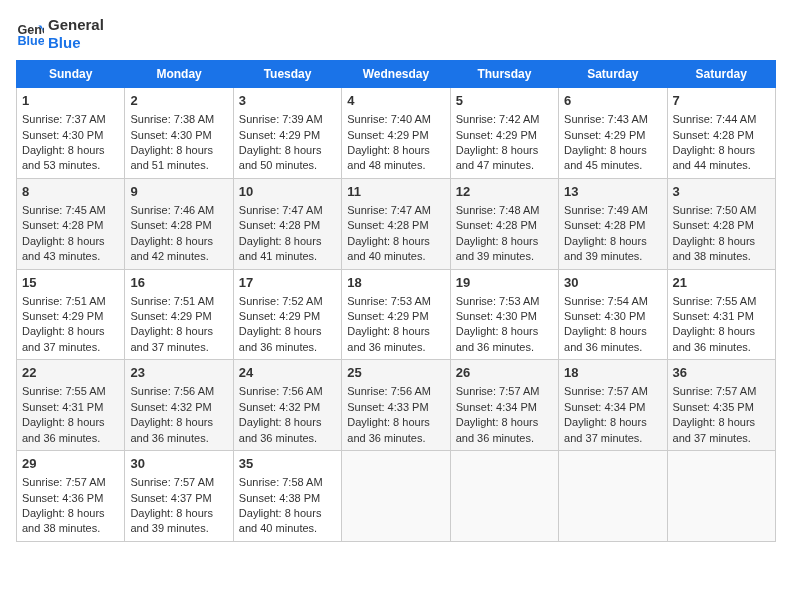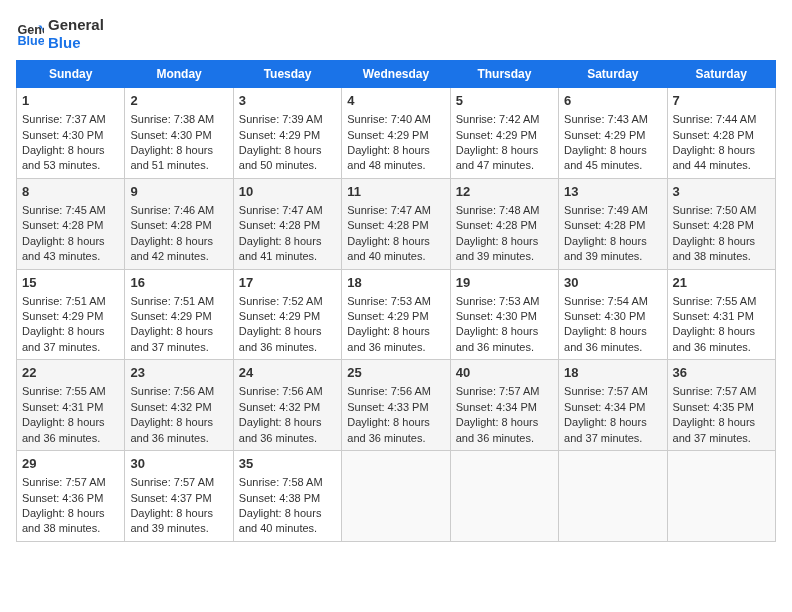--- a/index.html
+++ b/index.html
@@ -146,21 +146,21 @@
         <td><span class="day-number">18</span><span class="day-info">Sunrise: 7:53 AM<br>Sunset: 4:29 PM<br>Daylight: 8 hours and 36 minutes.</span></td>
         <td><span class="day-number">19</span><span class="day-info">Sunrise: 7:53 AM<br>Sunset: 4:30 PM<br>Daylight: 8 hours and 36 minutes.</span></td>
         <td><span class="day-number">30</span><span class="day-info">Sunrise: 7:54 AM<br>Sunset: 4:30 PM<br>Daylight: 8 hours and 36 minutes.</span></td>
         <td><span class="day-number">21</span><span class="day-info">Sunrise: 7:55 AM<br>Sunset: 4:31 PM<br>Daylight: 8 hours and 36 minutes.</span></td>
       </tr>
       <tr>
         <td><span class="day-number">22</span><span class="day-info">Sunrise: 7:55 AM<br>Sunset: 4:31 PM<br>Daylight: 8 hours and 36 minutes.</span></td>
         <td><span class="day-number">23</span><span class="day-info">Sunrise: 7:56 AM<br>Sunset: 4:32 PM<br>Daylight: 8 hours and 36 minutes.</span></td>
         <td><span class="day-number">24</span><span class="day-info">Sunrise: 7:56 AM<br>Sunset: 4:32 PM<br>Daylight: 8 hours and 36 minutes.</span></td>
         <td><span class="day-number">25</span><span class="day-info">Sunrise: 7:56 AM<br>Sunset: 4:33 PM<br>Daylight: 8 hours and 36 minutes.</span></td>
-        <td><span class="day-number">40</span><span class="day-info">Sunrise: 7:57 AM<br>Sunset: 4:34 PM<br>Daylight: 8 hours and 36 minutes.</span></td>
+        <td><span class="day-number">26</span><span class="day-info">Sunrise: 7:57 AM<br>Sunset: 4:34 PM<br>Daylight: 8 hours and 36 minutes.</span></td>
         <td><span class="day-number">18</span><span class="day-info">Sunrise: 7:57 AM<br>Sunset: 4:34 PM<br>Daylight: 8 hours and 37 minutes.</span></td>
         <td><span class="day-number">36</span><span class="day-info">Sunrise: 7:57 AM<br>Sunset: 4:35 PM<br>Daylight: 8 hours and 37 minutes.</span></td>
       </tr>
       <tr>
         <td><span class="day-number">29</span><span class="day-info">Sunrise: 7:57 AM<br>Sunset: 4:36 PM<br>Daylight: 8 hours and 38 minutes.</span></td>
         <td><span class="day-number">30</span><span class="day-info">Sunrise: 7:57 AM<br>Sunset: 4:37 PM<br>Daylight: 8 hours and 39 minutes.</span></td>
         <td><span class="day-number">35</span><span class="day-info">Sunrise: 7:58 AM<br>Sunset: 4:38 PM<br>Daylight: 8 hours and 40 minutes.</span></td>
         <td class="empty-cell"></td>
         <td class="empty-cell"></td>
         <td class="empty-cell"></td>

